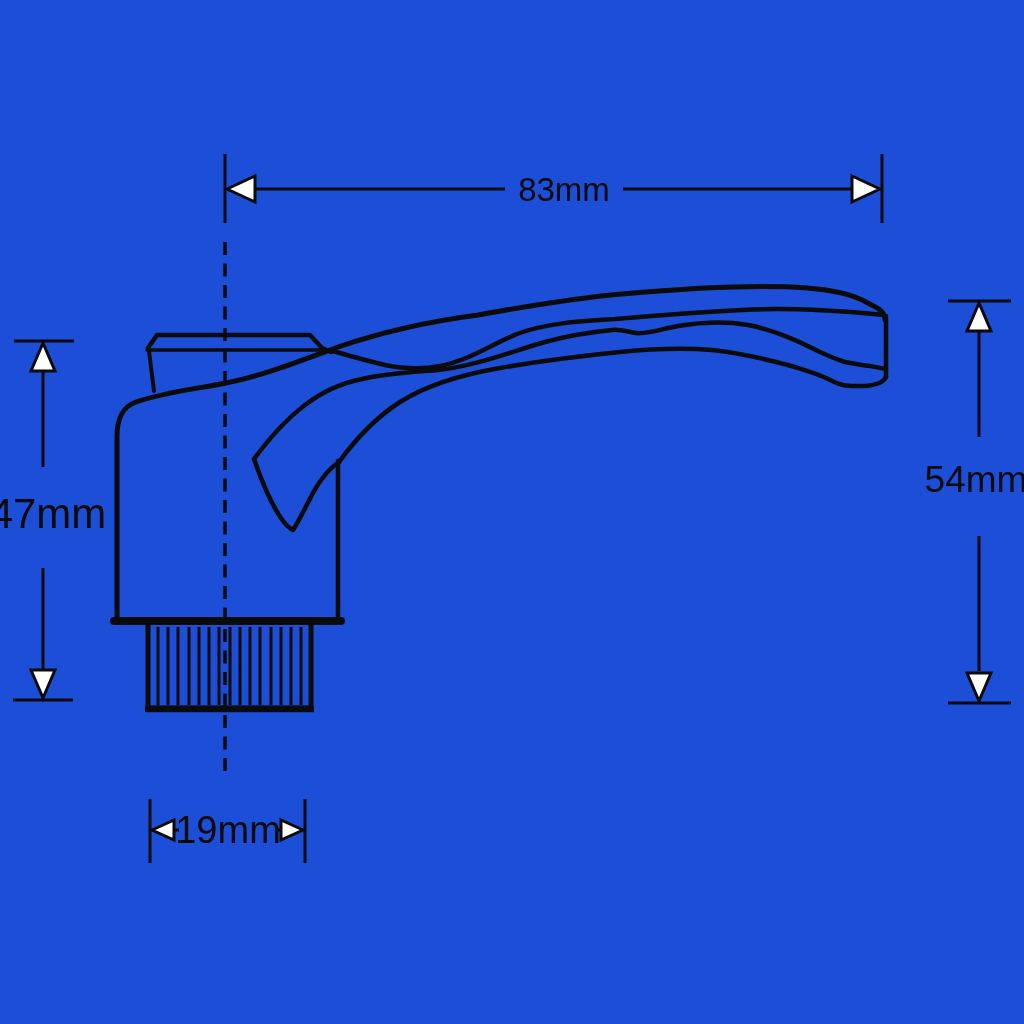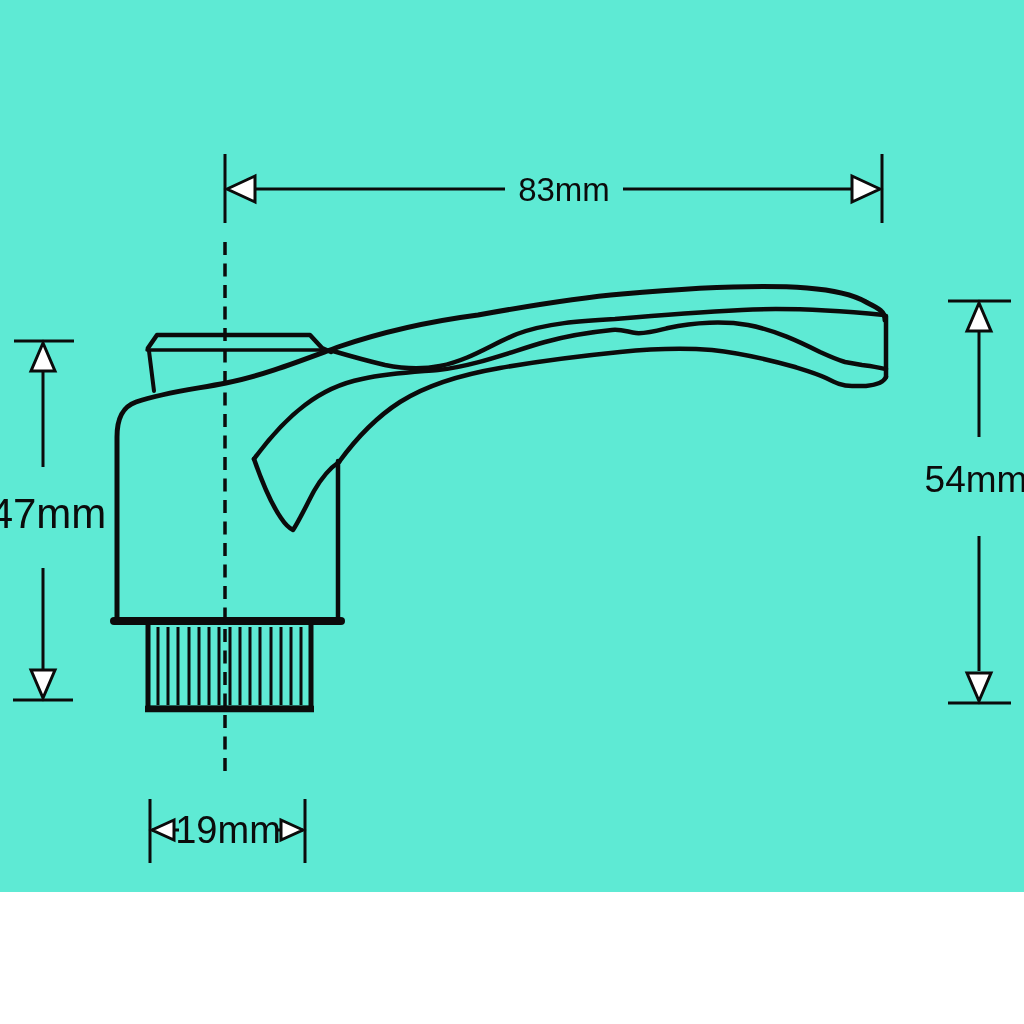--- a/index.html
+++ b/index.html
@@ -3,22 +3,22 @@
 <meta charset="utf-8">
 <style>
   html, body {
     margin: 0;
     padding: 0;
     background: #ffffff;
   }
   .stage {
     position: relative;
     width: 1024px;
-    height: 892px;
-    background: #5eead4;
+    height: 1024px;
+    background: #1d4ed8;
     overflow: hidden;
     font-family: "Liberation Sans", sans-serif;
   }
   svg { display: block; }
   .dim-label {
     font-family: "Liberation Sans", sans-serif;
     fill: #0b0b0b;
   }
 </style>
 </head>

